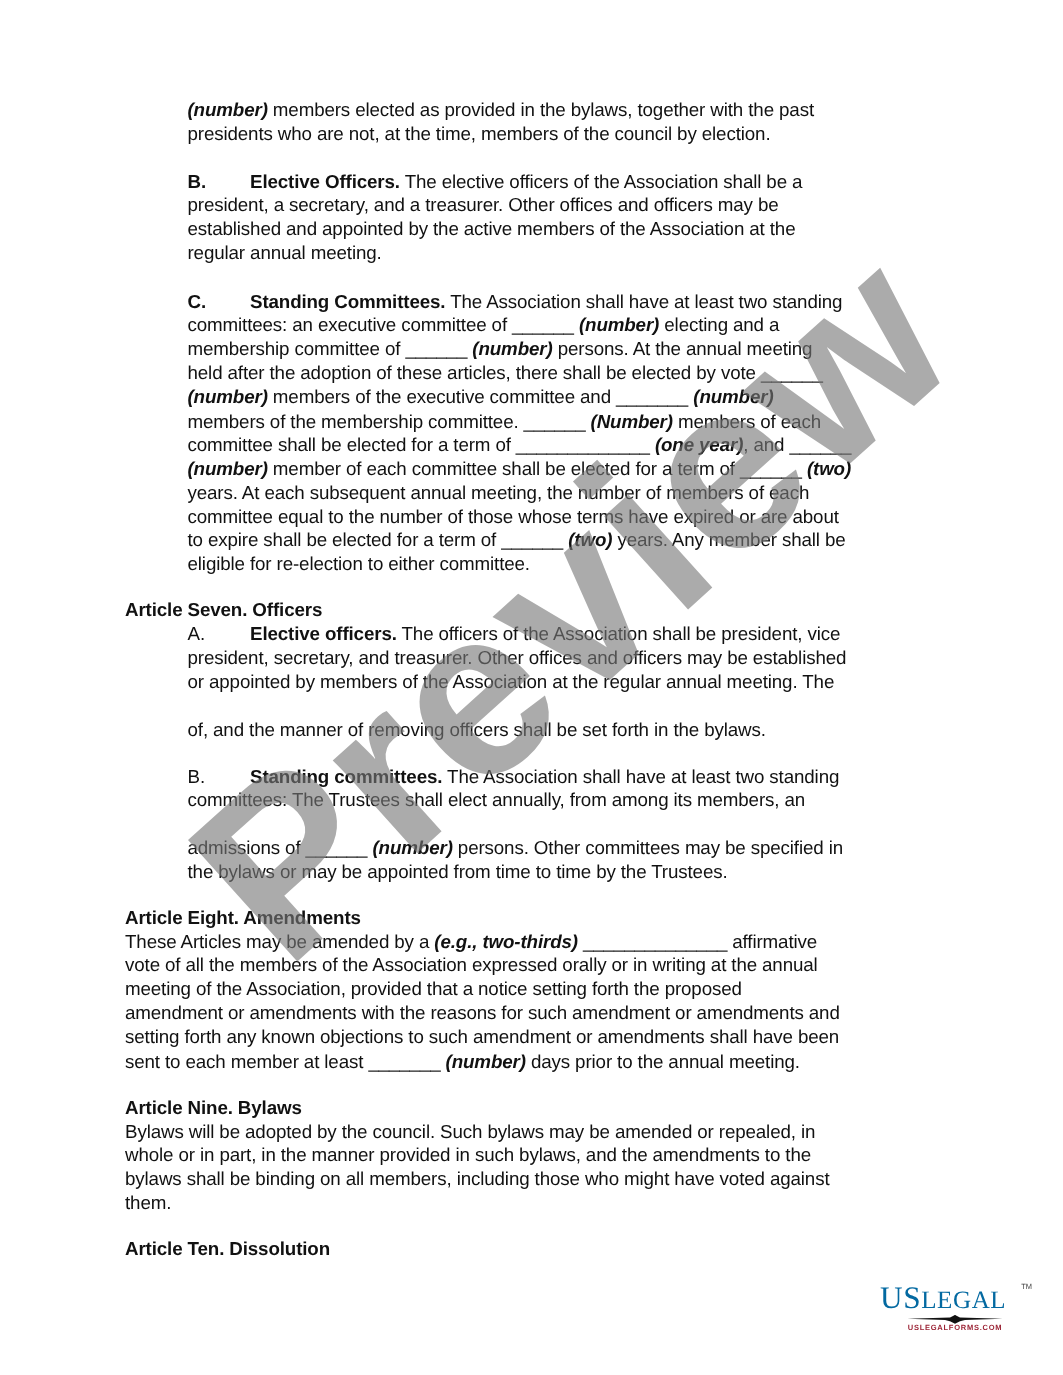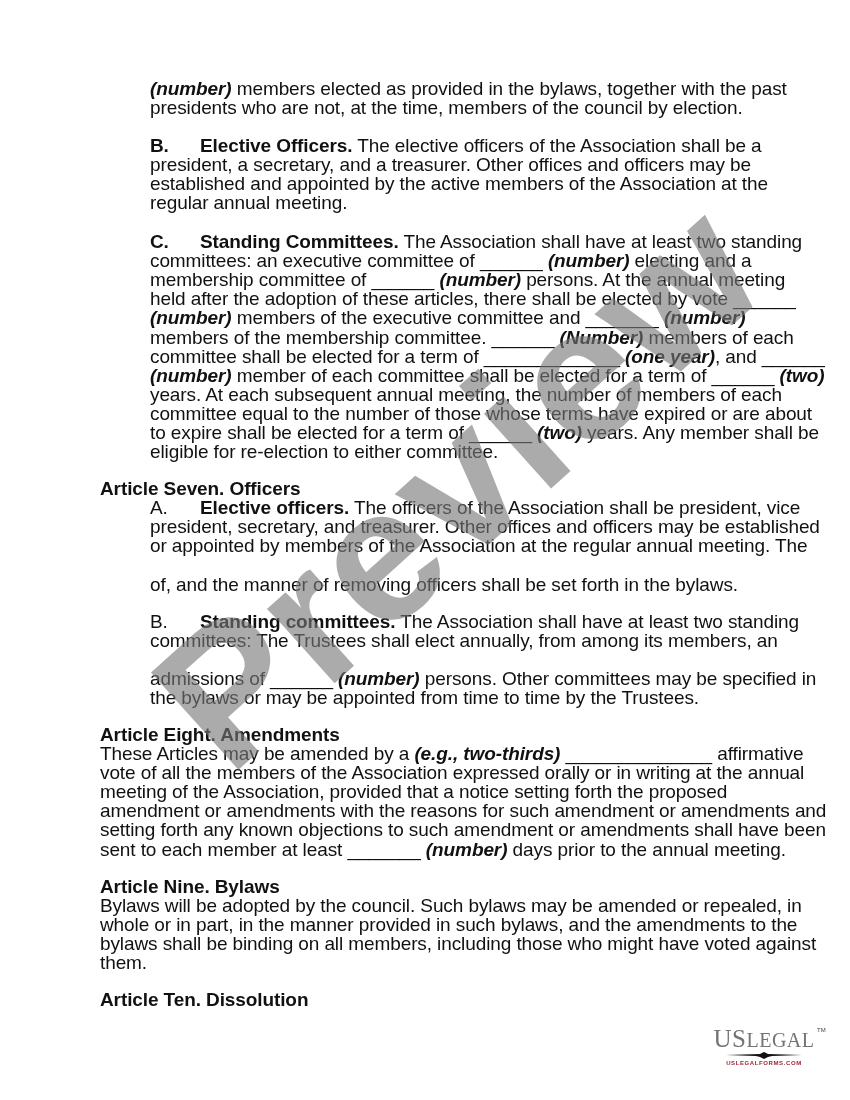--- a/index.html
+++ b/index.html
@@ -2,39 +2,39 @@
 <html><head>
 <meta charset="utf-8">
 <style>
   html, body { margin: 0; padding: 0; }
   body {
     width: 850px; height: 1100px; background: #ffffff; position: relative; overflow: hidden;
     font-family: "Liberation Sans", sans-serif; color: #111111;
   }
   .page { position: absolute; left: 0; top: 0; width: 850px; height: 1100px; }
   .line {
-    position: absolute; font-size: 19px; line-height: 19px; white-space: nowrap; letter-spacing: -0.1px;
+    position: absolute; font-size: 15px; line-height: 19px; white-space: nowrap; letter-spacing: -0.1px;
   }
   .ind { left: 150px; }
   .left { left: 100px; }
   b { font-weight: bold; }
   .bi { font-weight: bold; font-style: italic; }
   .tab { display: inline-block; width: 50px; }
   .tabn { display: inline-block; width: 50px; font-weight: normal; }
   .heading { font-weight: bold; }
   .watermark {
     position: absolute; left: 95px; top: 400px; width: 700px; text-align: center;
     font-family: "Liberation Sans", sans-serif; font-weight: bold; font-size: 190px; line-height: 190px;
     color: rgba(120,120,120,0.62); transform: rotate(-42deg); transform-origin: 50% 50%;
     letter-spacing: 2px; pointer-events: none; z-index: 5;
   }
   .logo { position: absolute; left: 704px; top: 1026px; width: 120px; height: 44px; }
   .logo-text {
-    position: absolute; left: 0; top: 0; width: 120px; text-align: center;
-    font-family: "Liberation Serif", serif; font-size: 25px; line-height: 26px; color: #737373; letter-spacing: 0.5px;
+    position: absolute; left: 0; top: 0; width: 120px; 
+    font-family: "Liberation Serif", serif; font-size: 25px; line-height: 26px; color: #0369a1; letter-spacing: 0.5px;
   }
   .logo-text .small { font-size: 20px; }
   .logo-tm { position: absolute; left: 113px; top: 1px; font-size: 6px; color: #444; font-family: "Liberation Sans", sans-serif; }
   .logo-wing { position: absolute; left: 22px; top: 25px; width: 76px; height: 9px; }
   .logo-url {
     position: absolute; left: 0; top: 34px; width: 120px; text-align: center;
     font-family: "Liberation Sans", sans-serif; font-size: 6px; font-weight: bold; color: #9b2335; letter-spacing: 0.6px;
   }
 </style>
 </head>

